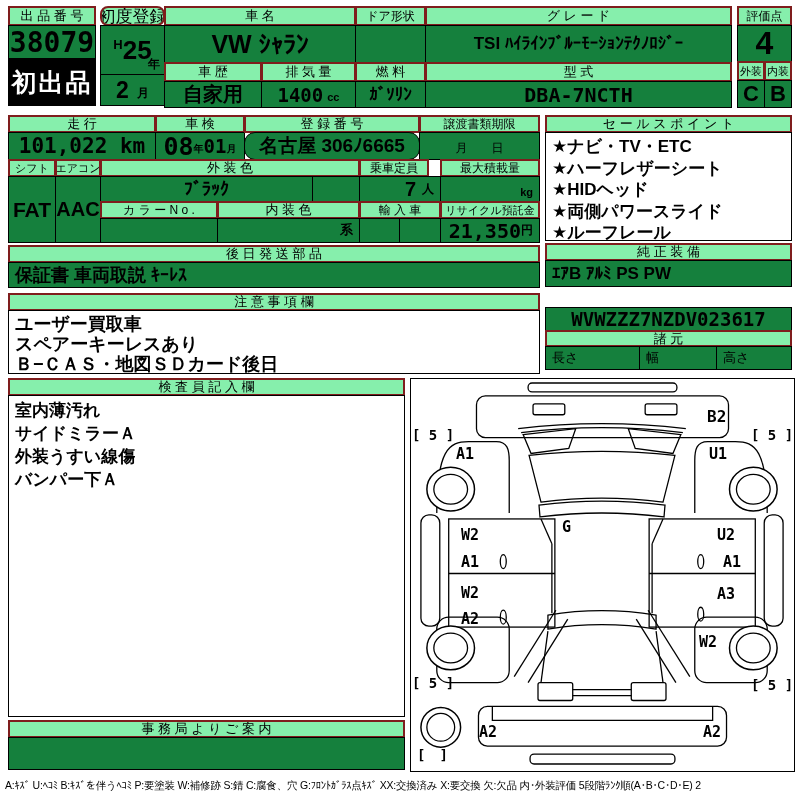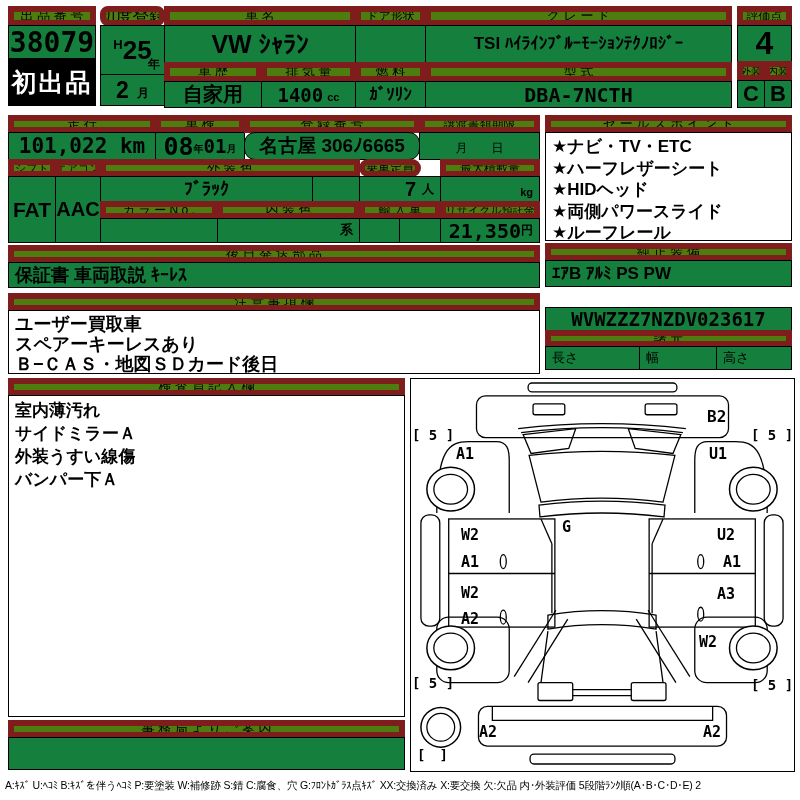--- a/index.html
+++ b/index.html
@@ -1,19 +1,19 @@
 <!DOCTYPE html>
 <html><head>
 <meta charset="utf-8">
 <style>
   html,body{margin:0;padding:0;background:#fff;}
   body{width:800px;height:800px;font-family:"Liberation Sans","DejaVu Sans",sans-serif;color:#000;}
   .sheet{position:relative;width:800px;height:800px;background:#fff;overflow:hidden;}
   .abs{position:absolute;box-sizing:border-box;}
-  .hd{background:#4d7c0f;border:6px solid #7f1d1d;display:flex;align-items:center;justify-content:center;font-size:13px;white-space:nowrap;overflow:hidden;}
+  .hd{background:#86efac;border:2px solid #7f1d1d;display:flex;align-items:center;justify-content:center;font-size:13px;white-space:nowrap;overflow:hidden;}
   .cell{border:1px solid #000;background:#15803d;display:flex;align-items:center;justify-content:center;font-weight:bold;white-space:nowrap;overflow:hidden;}
   .left{justify-content:flex-start;padding-left:6px;}
   .right{justify-content:flex-end;padding-right:6px;}
   .mono{font-family:"DejaVu Sans Mono","Liberation Mono",monospace;}
   .blackbox{background:#000;color:#fff;display:flex;align-items:center;justify-content:center;font-weight:bold;letter-spacing:2px;}
   .lines{border:1px solid #000;background:#fff;font-weight:bold;padding:3px 6px;}
   .lines div{white-space:nowrap;}
   .unit{font-size:11px;font-weight:bold;}
   .dlabel{position:absolute;font-family:"DejaVu Sans Mono","Liberation Mono",monospace;font-weight:bold;font-size:15px;white-space:nowrap;}
   .dlabel.sm{font-size:14px;}
@@ -80,21 +80,21 @@
   <div class="abs cell" style="left:419px;top:132px;width:121px;height:28px;align-items:flex-end;justify-content:center;font-size:12px;font-weight:normal;padding-bottom:2px;">月　　日</div>
 
   <div class="abs hd" style="left:8px;top:159px;width:48px;height:18px;font-size:11px;">シフト</div>
   <div class="abs hd" style="left:55px;top:159px;width:46px;height:18px;font-size:11px;">エアコン</div>
   <div class="abs cell" style="left:8px;top:176px;width:48px;height:67px;font-size:21px;">FAT</div>
   <div class="abs cell" style="left:55px;top:176px;width:46px;height:67px;font-size:20px;">AAC</div>
 
   <div class="abs hd" style="left:100px;top:159px;width:260px;height:18px;">外 装 色</div>
   <div class="abs cell" style="left:100px;top:176px;width:213px;height:26px;font-size:18px;">ﾌﾞﾗｯｸ</div>
   <div class="abs cell" style="left:312px;top:176px;width:48px;height:26px;"></div>
-  <div class="abs hd" style="left:359px;top:159px;width:62px;height:18px;font-size:12px;border-radius:9px;">乗車定員</div>
+  <div class="abs hd" style="left:359px;top:159px;width:70px;height:18px;font-size:12px;">乗車定員</div>
   <div class="abs cell right" style="left:359px;top:176px;width:82px;height:26px;">
     <span style="font-size:20px;">7</span>
     <span style="font-size:12px;margin-left:6px;align-self:flex-end;padding-bottom:3px;">人</span>
   </div>
   <div class="abs hd" style="left:440px;top:159px;width:100px;height:18px;font-size:12px;">最大積載量</div>
   <div class="abs cell right" style="left:440px;top:176px;width:100px;height:26px;font-size:11px;align-items:flex-end;padding-bottom:3px;">kg</div>
 
   <div class="abs hd" style="left:100px;top:201px;width:118px;height:18px;font-size:12px;">カ ラ ー N o .</div>
   <div class="abs hd" style="left:217px;top:201px;width:143px;height:18px;">内 装 色</div>
   <div class="abs hd" style="left:359px;top:201px;width:82px;height:18px;font-size:12px;">輸 入 車</div>

